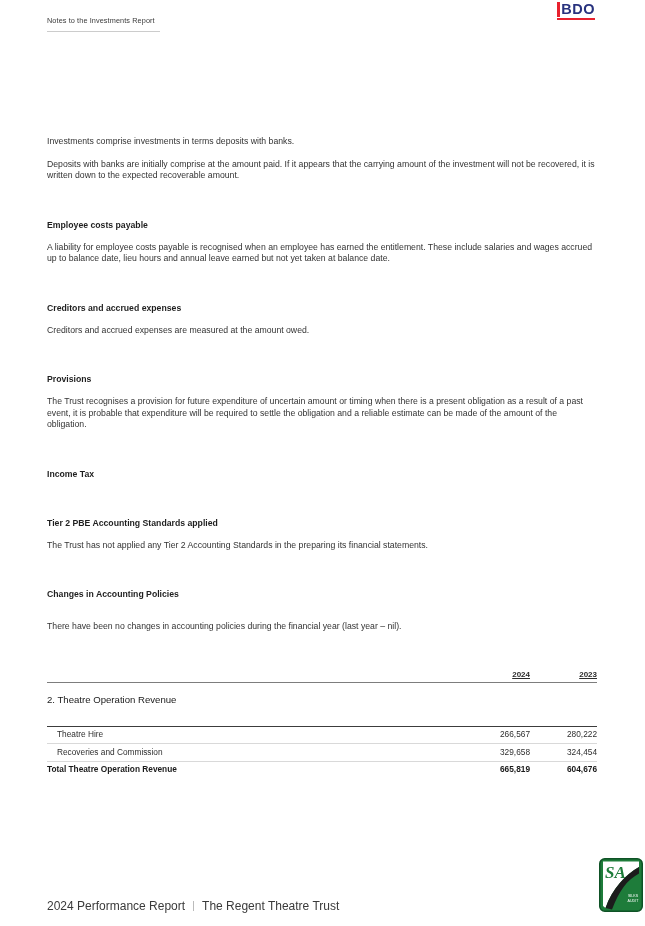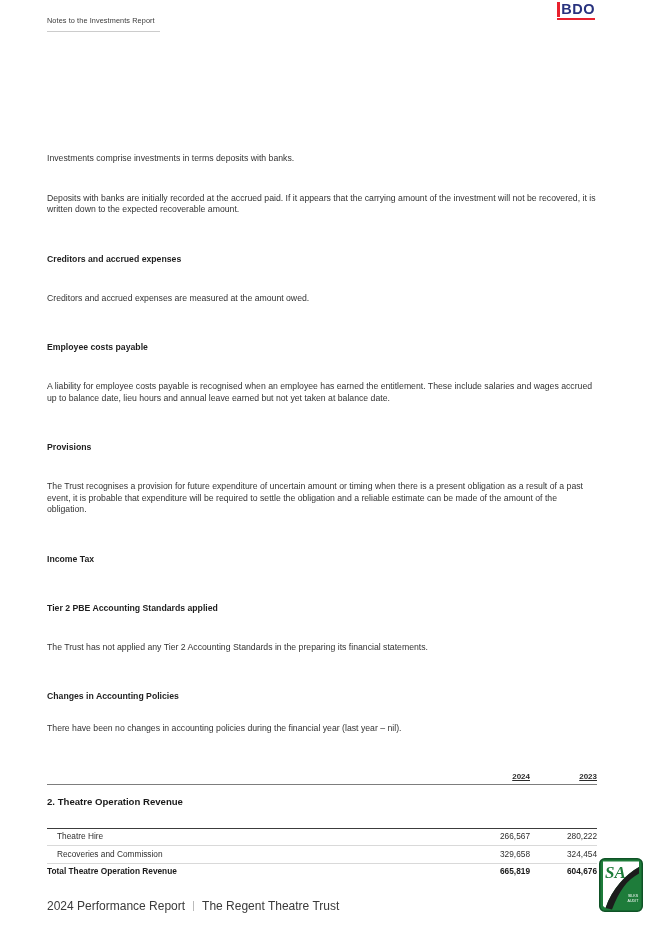--- a/index.html
+++ b/index.html
@@ -40,38 +40,38 @@
 
   
   .content {
     position: absolute; top: 125px; left: 47px; right: 48px;
   }
   .section { margin-bottom: 37px; }
   .section h3 {
     font-size: 8.7px; font-weight: bold; color: #1f1f1f; line-height: 12px;
   }
   .section p {
-    margin-top: 28px; font-size: 8.7px; line-height: 11.5px; color: #333333;
+    margin-top: 11px; font-size: 8.7px; line-height: 11.5px; color: #333333;
   }
   .section p.gap-top { margin-top: 21px; }
 
   
   .fin-table { width: 100%; }
   .year-row {
     display: flex; align-items: flex-end;
     border-bottom: 1px solid #7d7d7d; padding-bottom: 3px;
   }
   .year-spacer { flex: 1; }
   .year-cell {
     width: 67px; text-align: right;
     font-size: 8px; font-weight: bold; color: #2b2b2b; line-height: 9px; text-decoration: underline;
   }
   .table-title {
     margin-top: 10px;
-    font-size: 9.6px; font-weight: bold; color: #1a1a1a; line-height: 13px;
+    font-size: 9.6px; font-weight: normal; color: #1a1a1a; line-height: 13px;
     border-bottom: 1.5px solid #3c3c3c; padding-bottom: 20px;
   }
   .t-row {
     display: flex; align-items: center;
     padding: 3.5px 0; border-bottom: 1px solid #d9d9d9;
   }
   .t-row.total { border-bottom: none; }
   .t-label {
     flex: 1; padding-left: 10px;
     font-size: 8.3px; color: #2e2e2e; line-height: 9.5px;
@@ -109,31 +109,31 @@
     <div class="bdo-logo">
       <span class="bdo-bar"></span>
       <span class="bdo-text">BDO</span>
     </div>
   </div>
 
   <div class="content">
 
     <div class="section">
       <p>Investments comprise investments in terms deposits with banks.</p>
-      <p>Deposits with banks are initially recorded at the accrued paid. If it appears that the carrying amount of the investment will not be recovered, it is written down to the expected recoverable amount.</p>
+      <p>Deposits with banks are initially comprise at the amount paid. If it appears that the carrying amount of the investment will not be recovered, it is written down to the expected recoverable amount.</p>
+    </div>
+
+    <div class="section">
+      <h3>Employee costs payable</h3>
+      <p>A liability for employee costs payable is recognised when an employee has earned the entitlement. These include salaries and wages accrued up to balance date, lieu hours and annual leave earned but not yet taken at balance date.</p>
     </div>
 
     <div class="section">
       <h3>Creditors and accrued expenses</h3>
       <p>Creditors and accrued expenses are measured at the amount owed.</p>
-    </div>
-
-    <div class="section">
-      <h3>Employee costs payable</h3>
-      <p>A liability for employee costs payable is recognised when an employee has earned the entitlement. These include salaries and wages accrued up to balance date, lieu hours and annual leave earned but not yet taken at balance date.</p>
     </div>
 
     <div class="section">
       <h3>Provisions</h3>
       <p>The Trust recognises a provision for future expenditure of uncertain amount or timing when there is a present obligation as a result of a past event, it is probable that expenditure will be required to settle the obligation and a reliable estimate can be made of the amount of the obligation.</p>
     </div>
 
     <div class="section">
       <h3>Income Tax</h3>
     </div>

